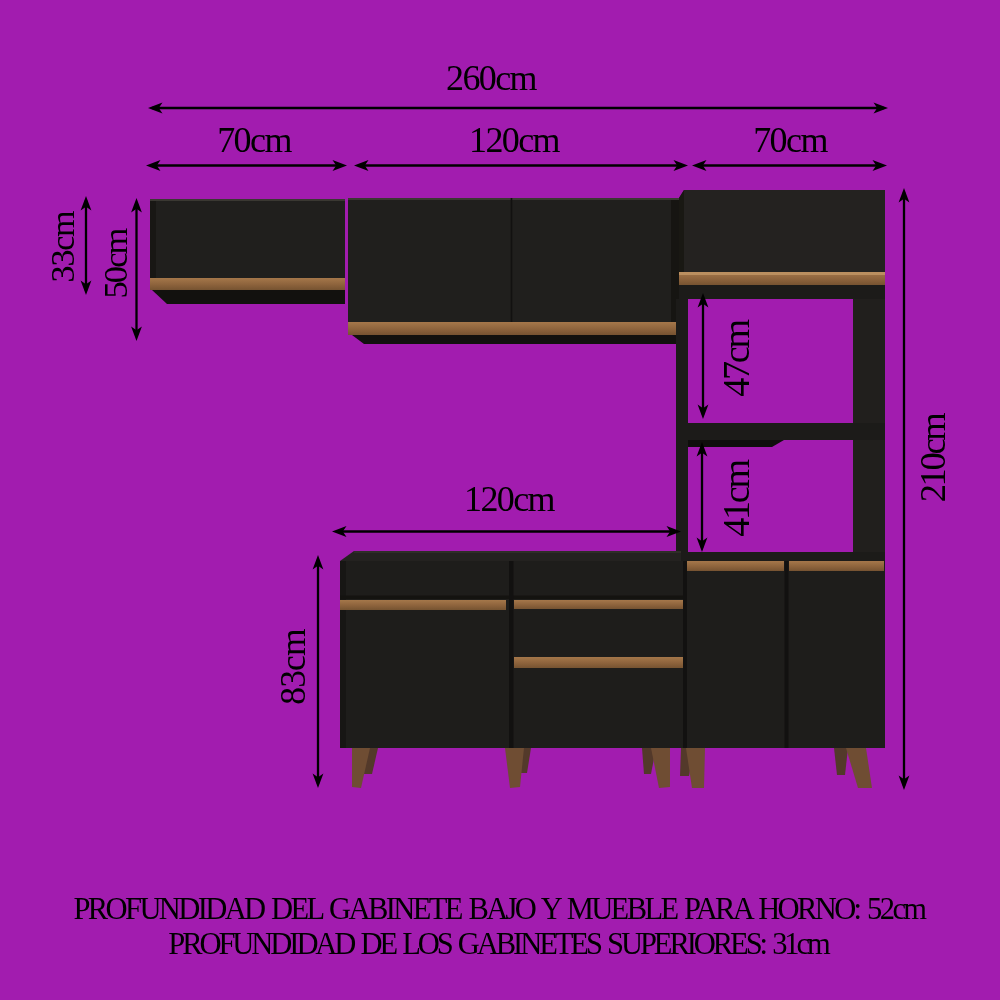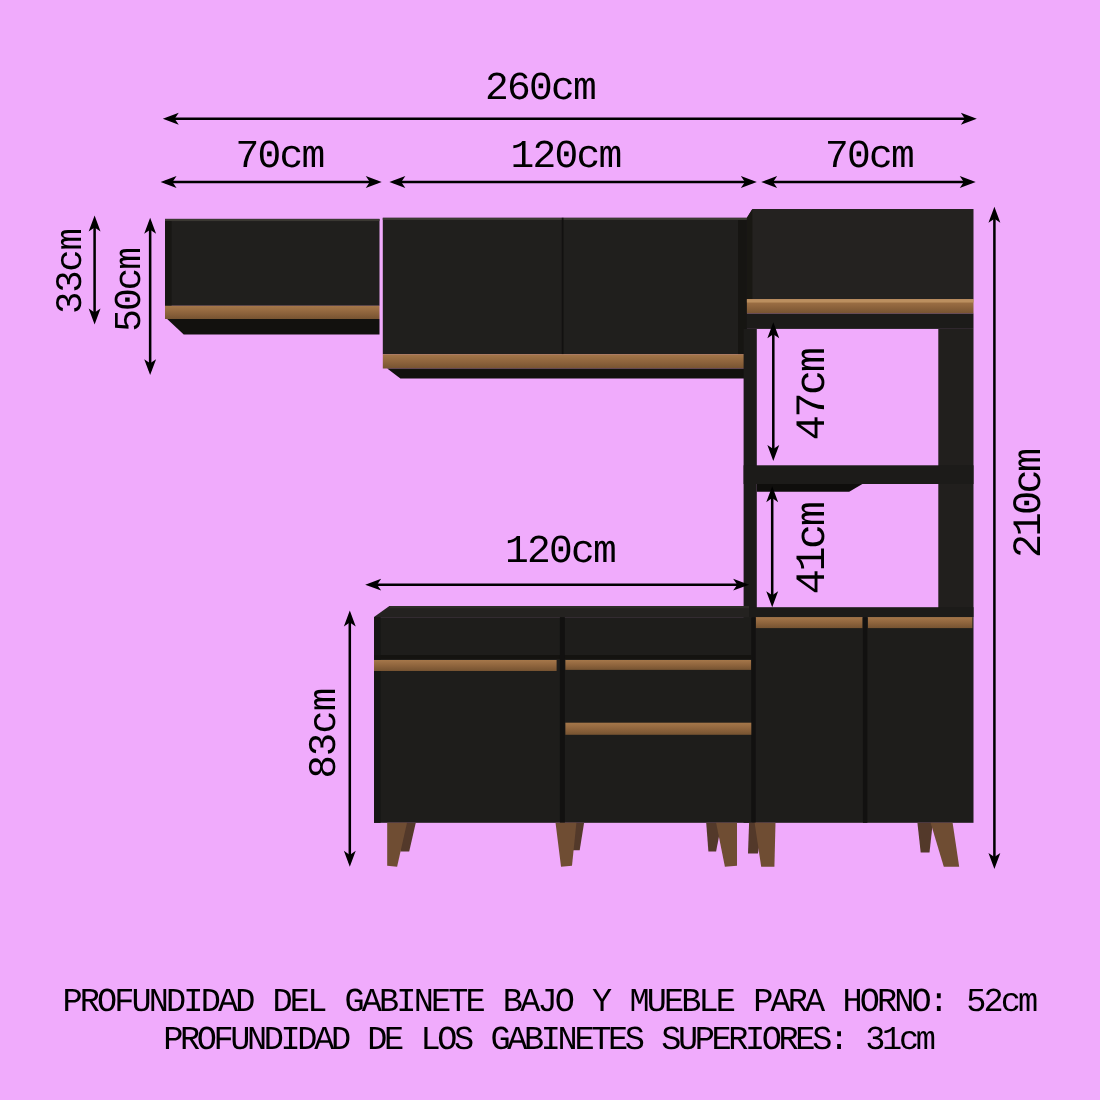--- a/index.html
+++ b/index.html
@@ -1,17 +1,17 @@
 <!DOCTYPE html>
 <html><head>
 <meta charset="utf-8">
 <style>
   html,body{margin:0;padding:0;background:#ffffff;}
-  #stage{position:relative;width:1000px;height:1000px;background:#f0abfc;overflow:hidden;
-         font-family:Liberation Mono, monospace;}
+  #stage{position:relative;width:1000px;height:1000px;background:#a21caf;overflow:hidden;
+         font-family:Liberation Serif, serif;}
   svg{position:absolute;left:0;top:0;}
   text{fill:#000;}
   .dim{font-size:36px;letter-spacing:-1.6px;}
   .note{font-size:30.5px;letter-spacing:-2.6px;word-spacing:2.6px;}
   .note2{font-size:30.5px;letter-spacing:-3.05px;word-spacing:2.6px;}
 </style>
 </head>
 <body>
 <div id="stage">
 <svg width="1000" height="1000" viewBox="0 0 1000 1000">

